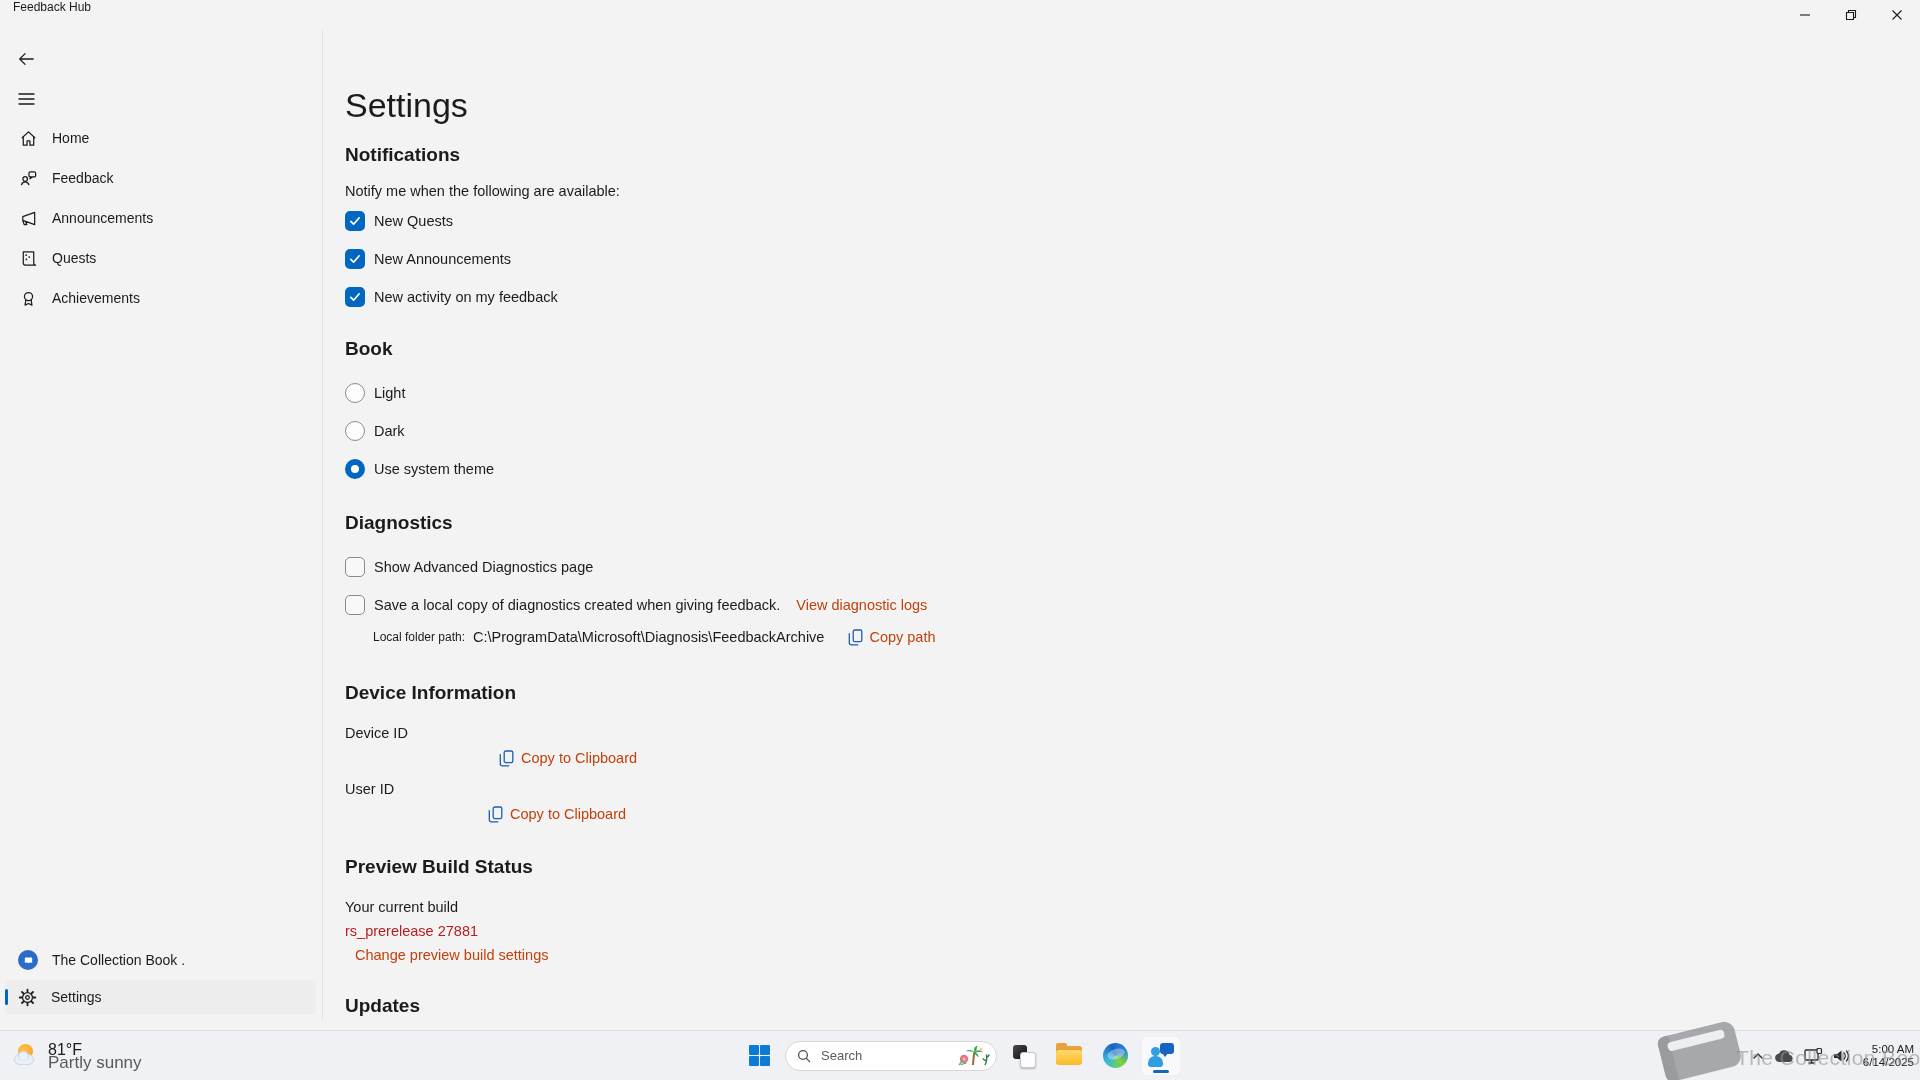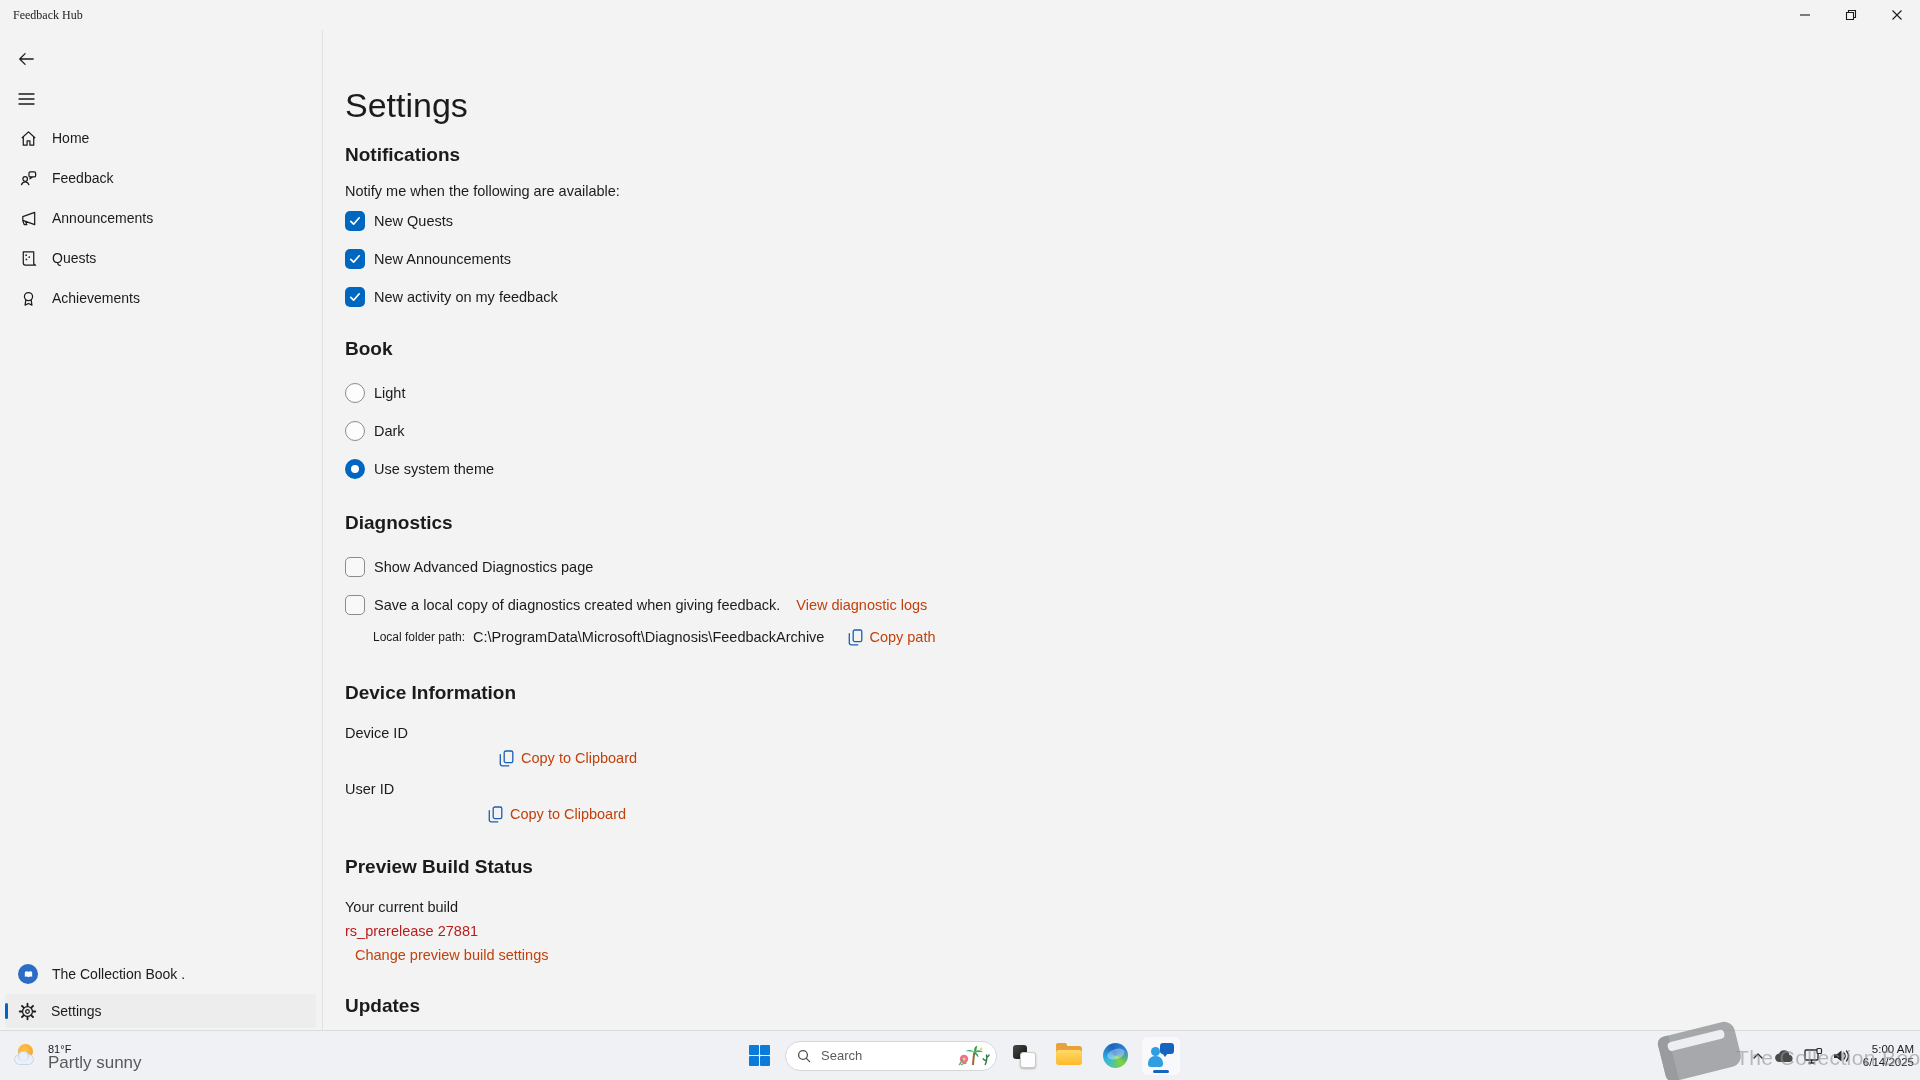--- a/index.html
+++ b/index.html
@@ -1,27 +1,27 @@
 <!DOCTYPE html>
 <html><head>
 <meta charset="utf-8">
 <style>
   html,body{margin:0;padding:0;}
   .screen{width:1920px;height:1080px;position:relative;overflow:hidden;background:#f3f3f3;
           font-family:"Liberation Sans","DejaVu Sans",sans-serif;color:#1b1b1b;}
   svg{display:block;}
 
   
-  .titlebar{position:absolute;top:0;left:0;right:0;height:30px;display:flex;align-items:center;font-family:Liberation Serif, serif;}
+  .titlebar{position:absolute;top:0;left:0;right:0;height:30px;display:flex;align-items:flex-start;}
   .tb-title{padding-left:13px;font-size:12px;}
   .tb-controls{margin-left:auto;display:flex;height:100%;}
   .tb-btn{width:46px;display:flex;align-items:center;justify-content:center;}
 
   
-  .sidebar{position:absolute;top:30px;left:0;width:322px;bottom:46px;border-right:1px solid #e2e2e2;}
+  .sidebar{position:absolute;top:30px;left:0;width:322px;bottom:60px;border-right:1px solid #e2e2e2;}
   .icon-btn{width:36px;height:30px;margin-left:8px;display:flex;align-items:center;justify-content:center;border-radius:4px;}
   .nav-top{padding-top:14px;}
   .hamburger{margin-top:10px;}
   .nav-list{margin-top:4px;}
   .nav-row{height:40px;display:flex;align-items:center;padding-left:18px;border-radius:4px;}
   .nav-row .nav-ic{margin-right:14px;width:20px;height:20px;display:flex;align-items:center;justify-content:center;}
   .nav-label{font-size:14px;}
   .sidebar-bottom{position:absolute;left:5px;right:6px;bottom:6px;}
   .collection-row{height:36px;display:flex;align-items:center;padding-left:13px;}
   .settings-row{height:34px;display:flex;align-items:center;padding-left:13px;background:#ededed;border-radius:4px;position:relative;margin-top:2px;}
@@ -56,21 +56,21 @@
   .copy-row svg{margin-right:7px;}
   .copy-row.first{margin-left:154px;}
   .copy-row.second{margin-left:143px;}
   .muted{color:#b91c1c;}
   .change-link{margin-left:10px;display:inline-block;}
 
   
   .taskbar{position:absolute;left:0;right:0;bottom:0;height:50px;background:#eff1f4;border-top:1px solid #dcdcdc;box-sizing:border-box;}
   .weather{position:absolute;left:12px;top:0;bottom:0;display:flex;align-items:center;}
   .weather-txt{margin-left:8px;}
-  .w-temp{font-size:11px;line-height:13px;}
+  .w-temp{font-size:16px;line-height:13px;}
   .w-cond{font-size:17px;line-height:13px;color:#5a5a5a;}
   .w-icon{position:relative;width:28px;height:26px;}
   .w-sun{position:absolute;left:6px;top:1px;width:15px;height:15px;border-radius:50%;background:radial-gradient(circle at 40% 40%,#ffc24d,#f49e1f);}
   .w-cloud{position:absolute;left:2px;top:11px;width:18px;height:9px;border-radius:8px;background:#e9f0fa;border:1px solid #c9d6e8;}
   .w-cloud:before{content:"";position:absolute;left:3px;top:-4px;width:9px;height:9px;border-radius:50%;background:#e9f0fa;border:1px solid #c9d6e8;border-bottom:none;}
   .tb-center{position:absolute;left:50%;top:0;bottom:0;transform:translateX(-50%);display:flex;align-items:center;gap:6px;}
   .tb-ic{width:40px;height:40px;display:flex;align-items:center;justify-content:center;border-radius:6px;position:relative;}
   .start-grid{width:21px;height:21px;display:grid;grid-template-columns:10px 10px;grid-template-rows:10px 10px;gap:1px;}
   .start-grid div{background:#0c7bd8;border-radius:1px;}
   .search-pill{width:212px;height:30px;background:#ffffff;border:1px solid #d6d6d6;border-radius:16px;display:flex;align-items:center;padding:0 3px 0 11px;box-sizing:border-box;}

